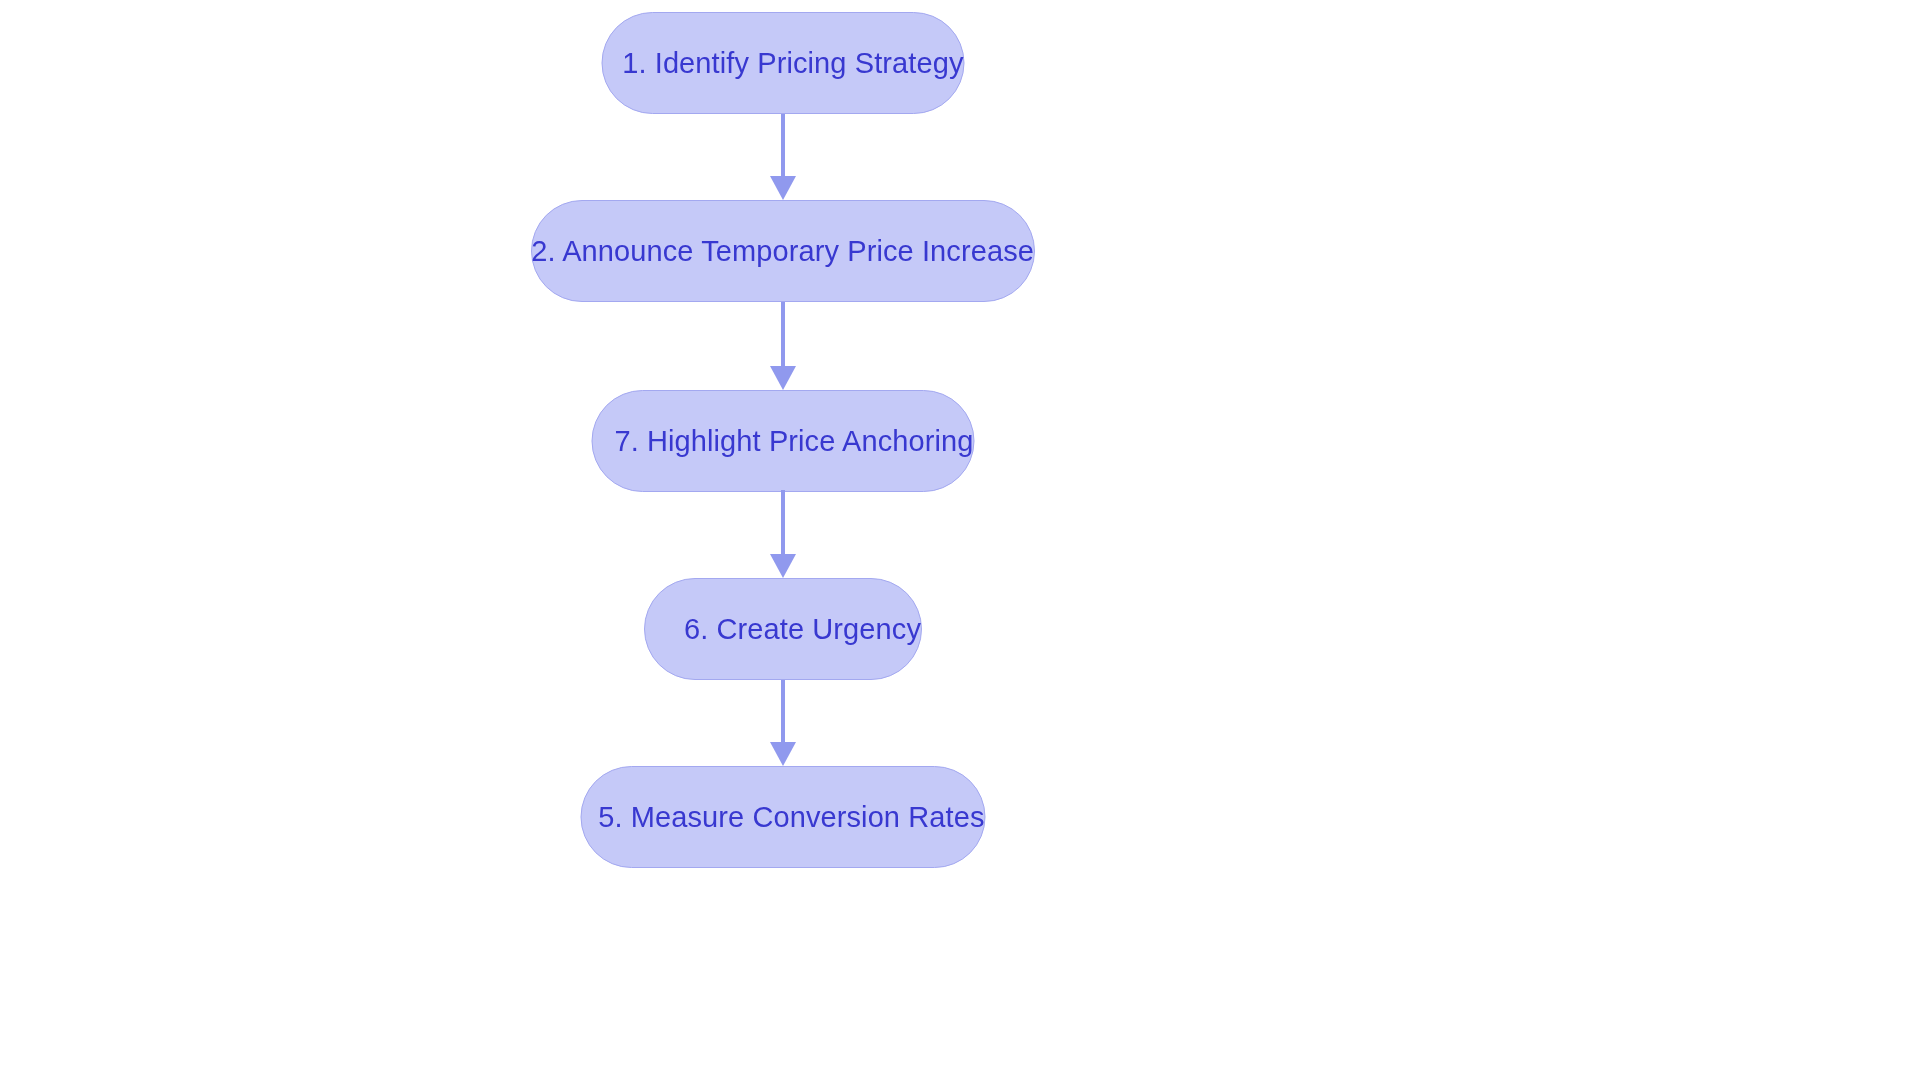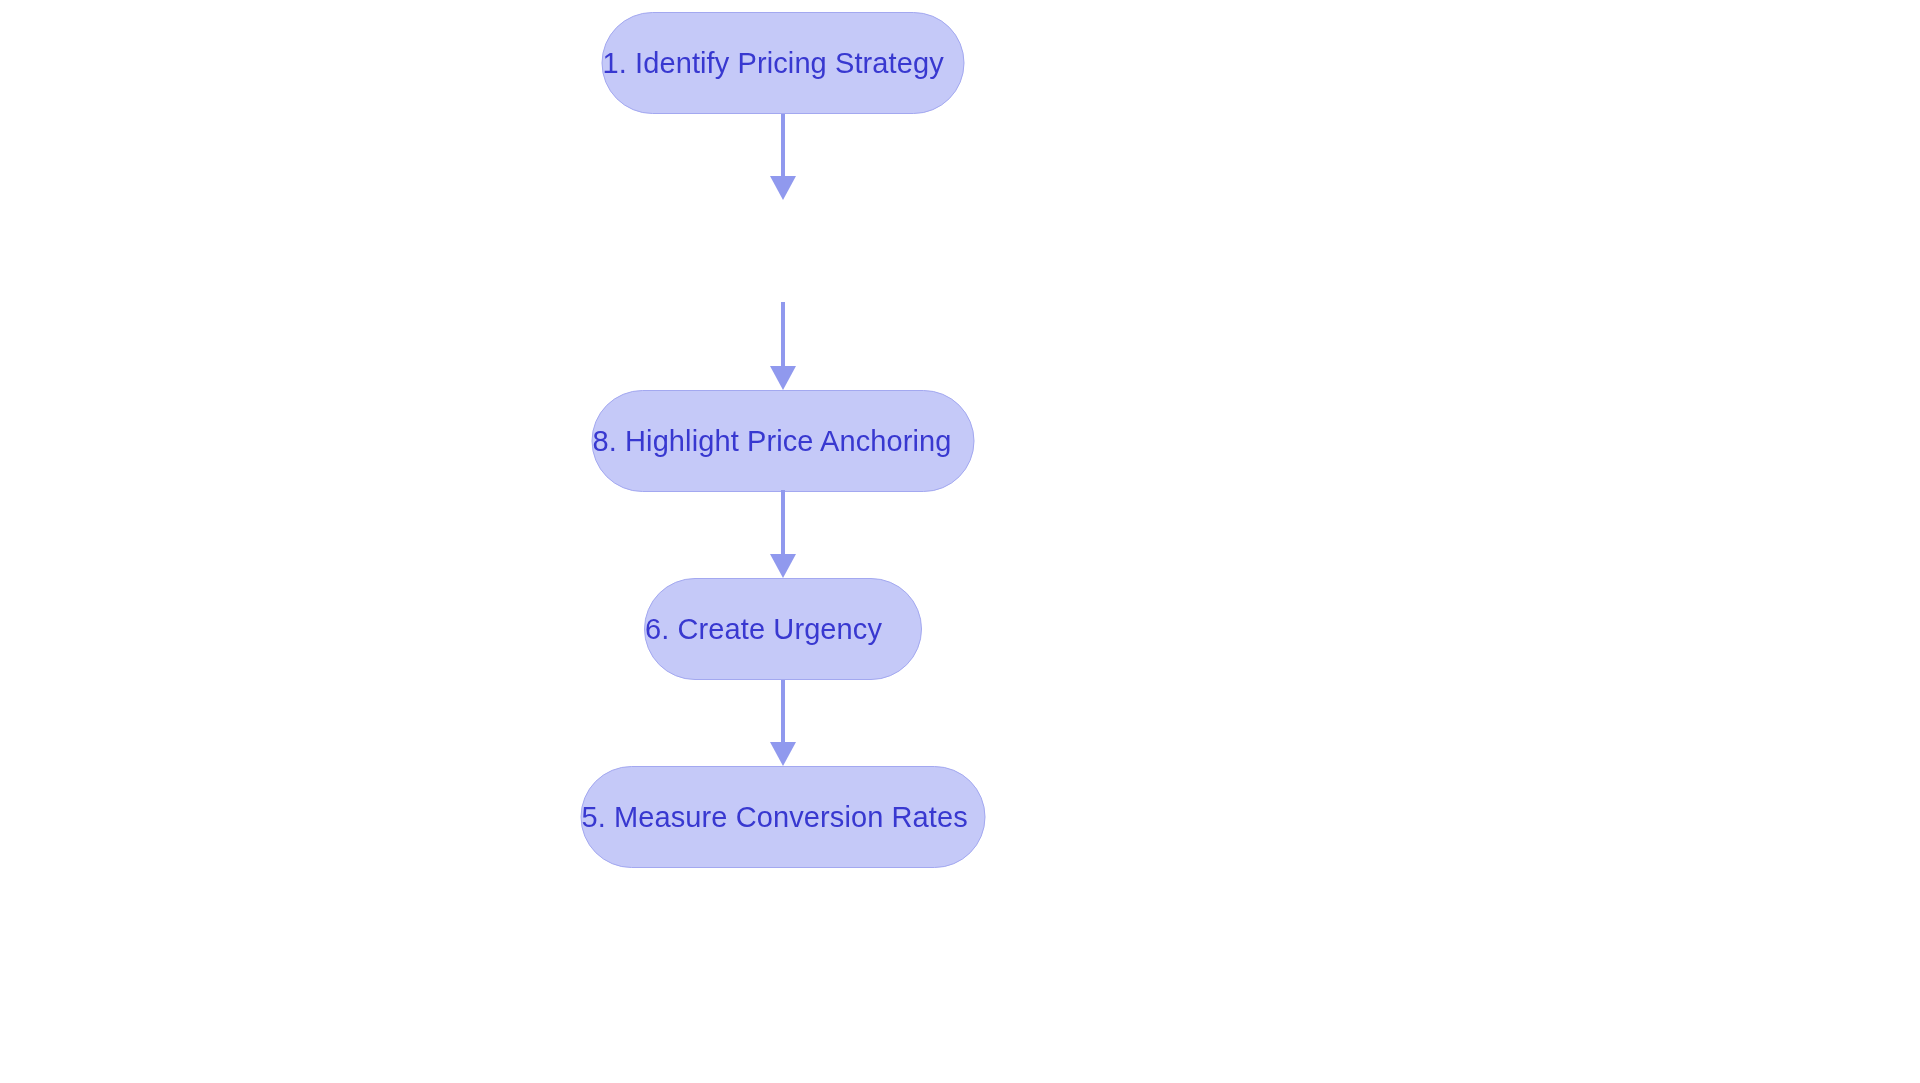--- a/index.html
+++ b/index.html
@@ -25,21 +25,21 @@
   
   .node {
     position: absolute;
     box-sizing: border-box;
     height: 102px;
     background: #c5c9f8;
     border: 1.6px solid #a3a8f0;
     border-radius: 51px;
     display: flex;
     align-items: center;
-    justify-content: flex-start;
+    justify-content: flex-end;
     transform: translateX(-50%);
   }
   .node-label {
     font-family: "Liberation Sans", sans-serif;
     font-size: 29px;
     font-weight: 400;
     color: #3838d0;
     letter-spacing: 0.1px;
     white-space: nowrap;
     line-height: 1;
@@ -94,28 +94,31 @@
 
   <div class="node node-1">
     <span class="node-label">1. Identify Pricing Strategy</span>
   </div>
 
   <div class="connector connector-1">
     <div class="connector-line"></div>
     <div class="connector-head"></div>
   </div>
 
+  <div class="node node-2">
+    <span class="node-label">2. Announce Temporary Price Increase</span>
+  </div>
 
   <div class="connector connector-2">
     <div class="connector-line"></div>
     <div class="connector-head"></div>
   </div>
 
   <div class="node node-3">
-    <span class="node-label">8. Highlight Price Anchoring</span>
+    <span class="node-label">7. Highlight Price Anchoring</span>
   </div>
 
   <div class="connector connector-3">
     <div class="connector-line"></div>
     <div class="connector-head"></div>
   </div>
 
   <div class="node node-4">
     <span class="node-label">6. Create Urgency</span>
   </div>

